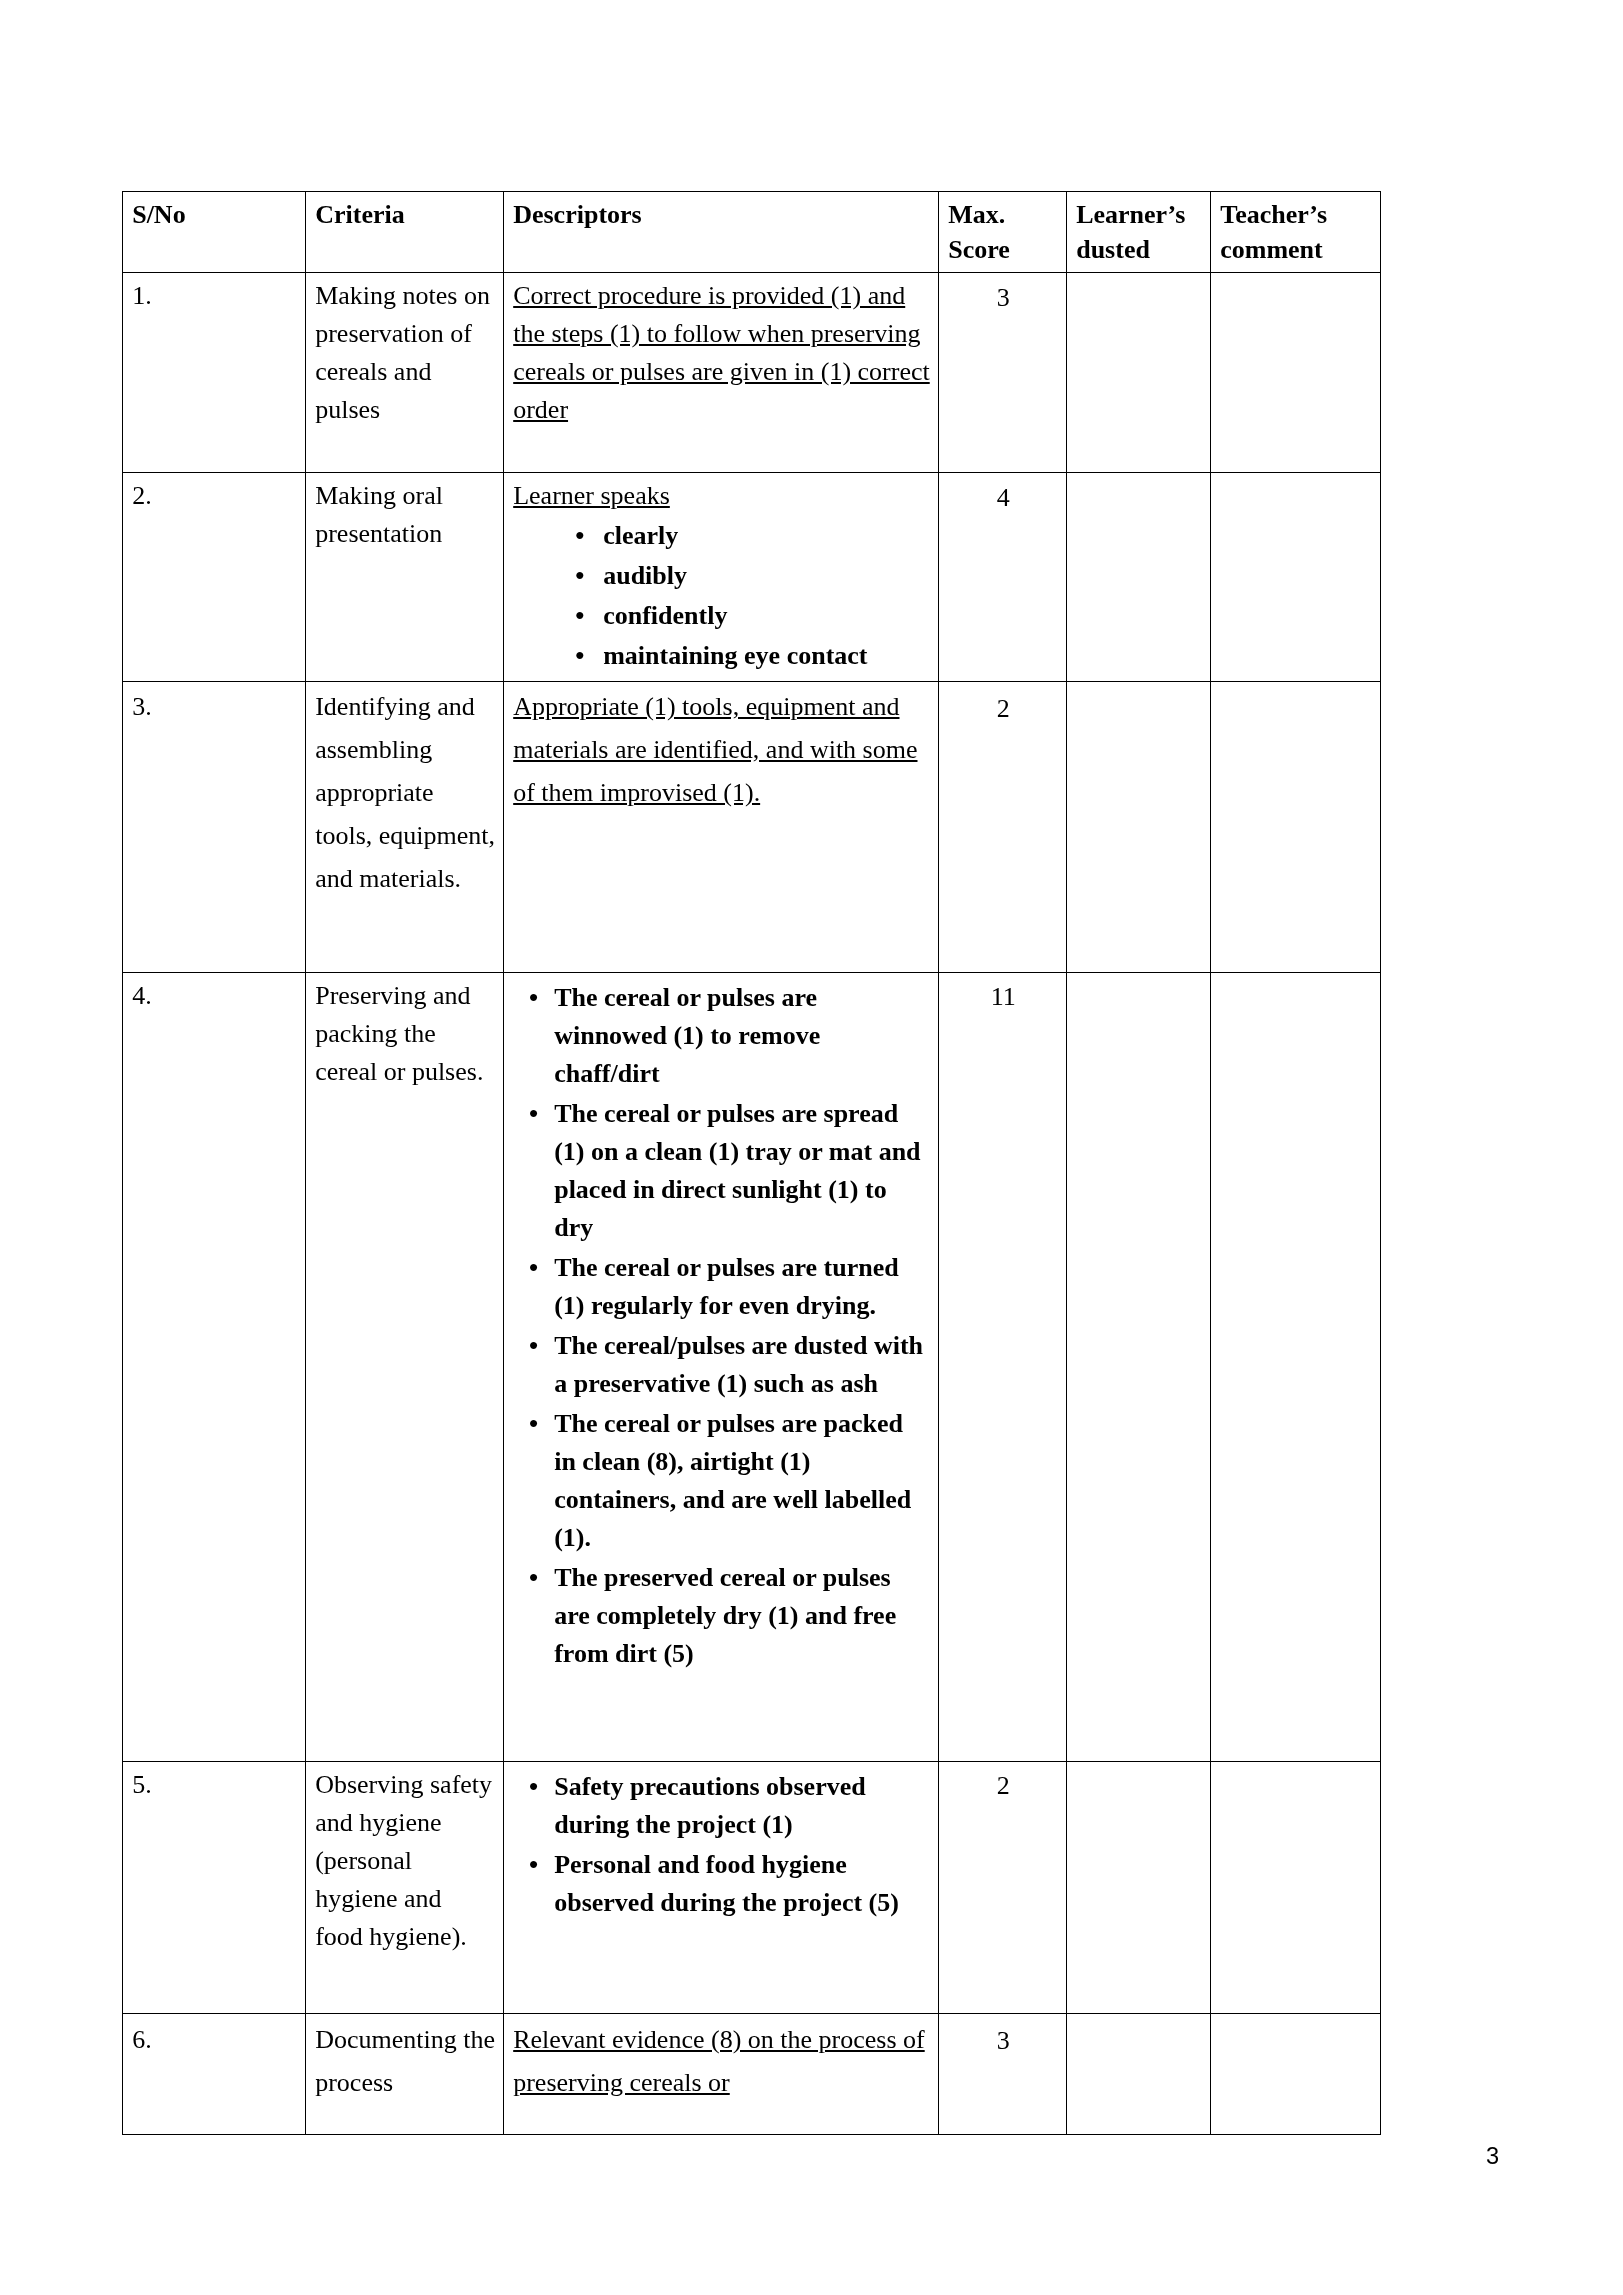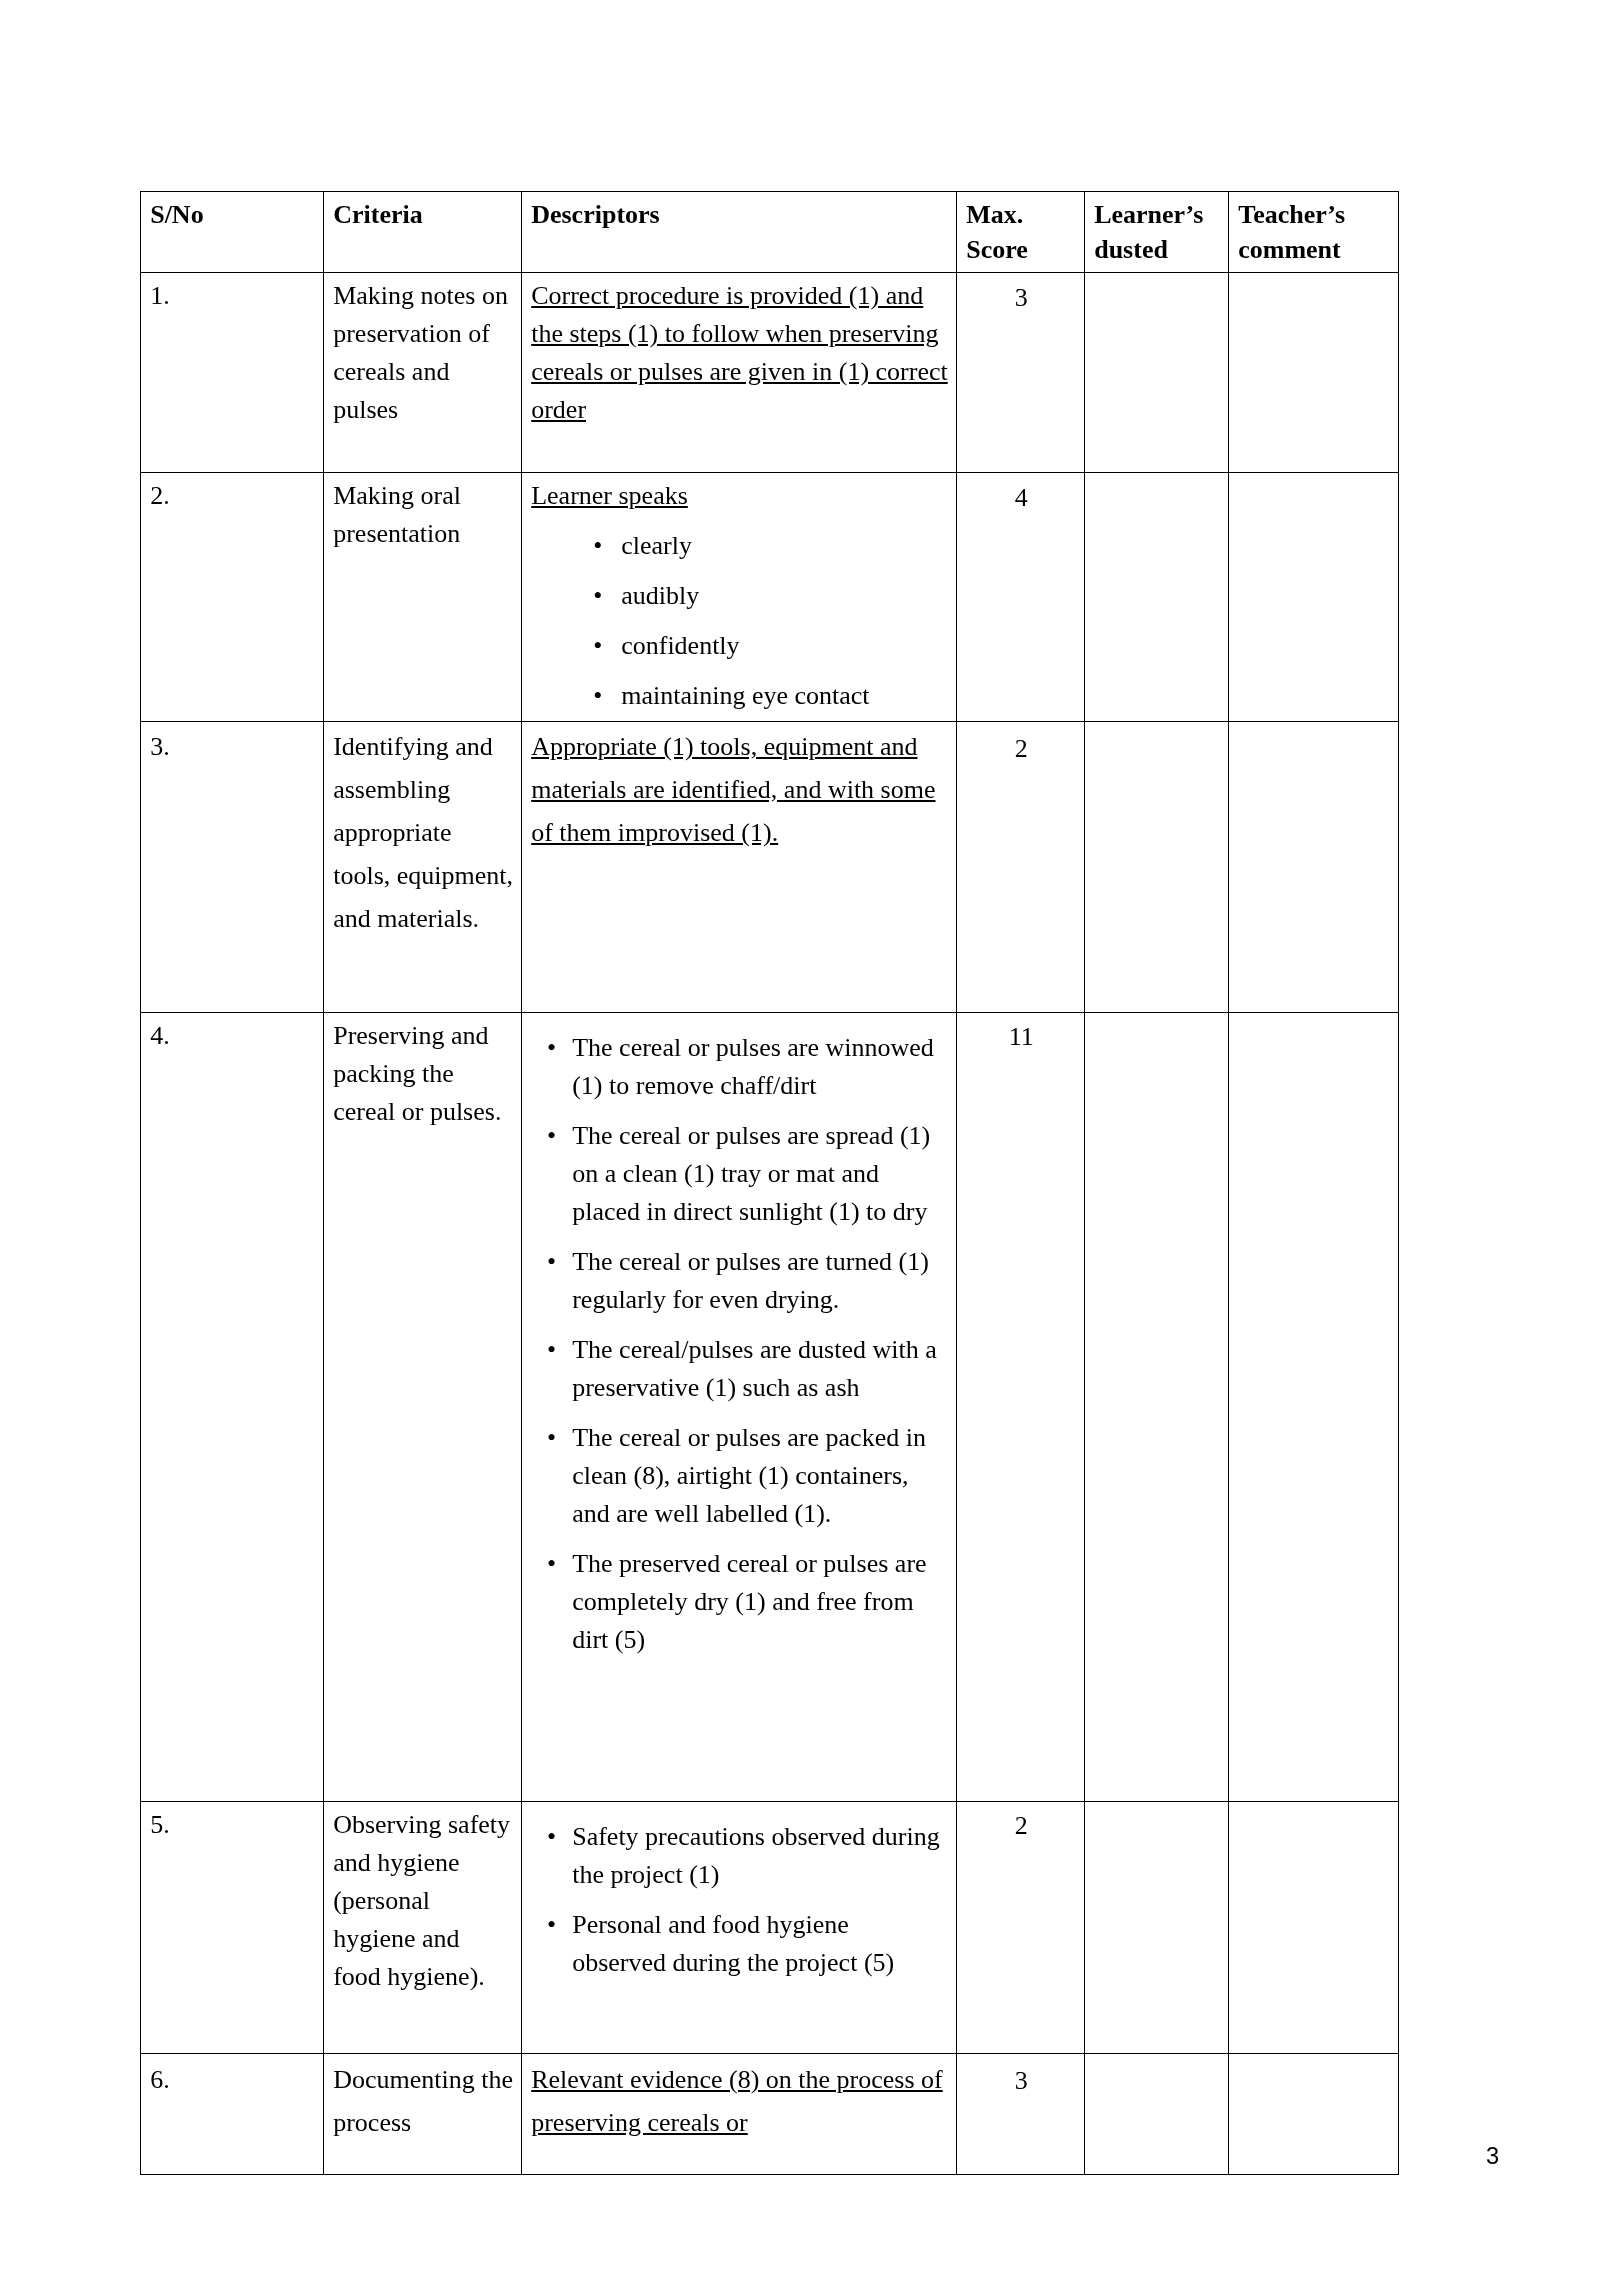--- a/index.html
+++ b/index.html
@@ -19,21 +19,21 @@
   .page {
     position: absolute;
     left: 0; top: 0;
     width: 1623px;
     height: 2295px;
   }
 
   
   .rubric-table {
     position: absolute;
-    left: 140px;
+    left: 122px;
     top: 191px;
     width: 1113px;
     border-collapse: collapse;
     table-layout: fixed;
     border-radius: 15px;
   }
   .rubric-table td, .rubric-table th {
     border: 1.3px solid #000000;
     vertical-align: top;
     padding: 3.9px 7.9px 5.2px 9.2px;
@@ -69,21 +69,22 @@
 
   
   ul.bul {
     list-style: none;
     margin: 0;
     padding: 0;
   }
   ul.bul > li {
     position: relative;
     padding-left: 41px;
-    margin: 12px 0 0 0;
+    margin: 2px 0 0 0;
+    font-weight: bold;
   }
   ul.bul > li::before {
     content: "\2022";
     position: absolute;
     left: 15.7px;
     top: 0;
     font-size: 26px;
     line-height: 38px;
   }
   

